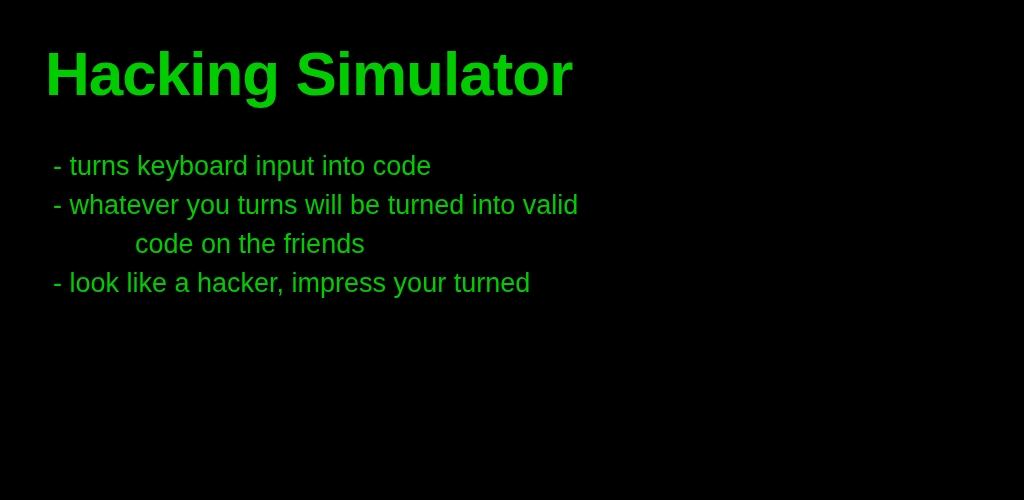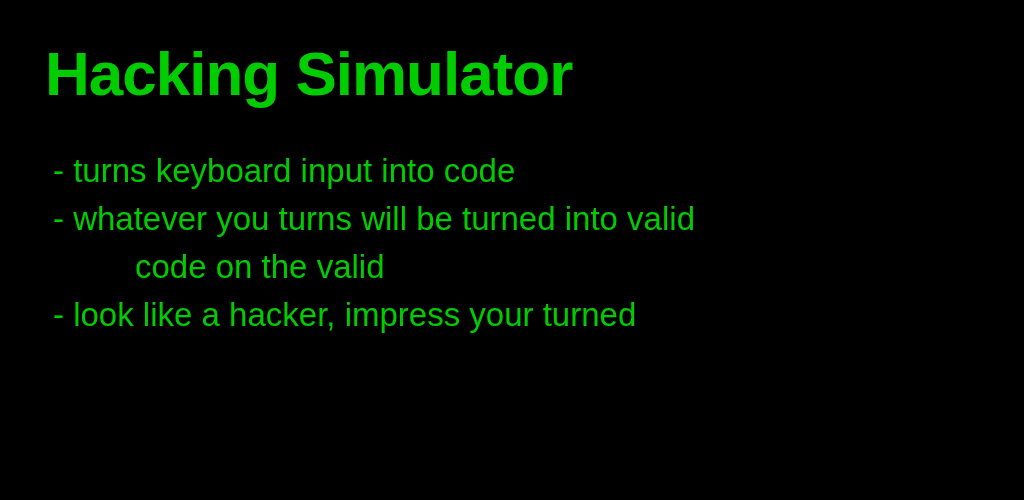--- a/index.html
+++ b/index.html
@@ -18,36 +18,36 @@
     .container {
       padding: 38px 45px;
     }
     .title {
       font-size: 62px;
       font-weight: bold;
       margin-bottom: 38px;
       letter-spacing: -1px;
     }
     .bullets {
-      font-size: 33px;
+      font-size: 27px;
       line-height: 1.45;
       padding-left: 8px;
     }
     .bullet-line {
       display: block;
     }
     .continuation {
       display: block;
       padding-left: 82px;
     }
   </style>
 </head>
 <body>
 
 <div class="container">
   <h1 class="title">Hacking Simulator</h1>
   <div class="bullets">
     <span class="bullet-line">- turns keyboard input into code</span>
     <span class="bullet-line">- whatever you turns will be turned into valid</span>
-    <span class="continuation">code on the valid</span>
+    <span class="continuation">code on the friends</span>
     <span class="bullet-line">- look like a hacker, impress your turned</span>
   </div>
 </div>
 
 </body></html>

